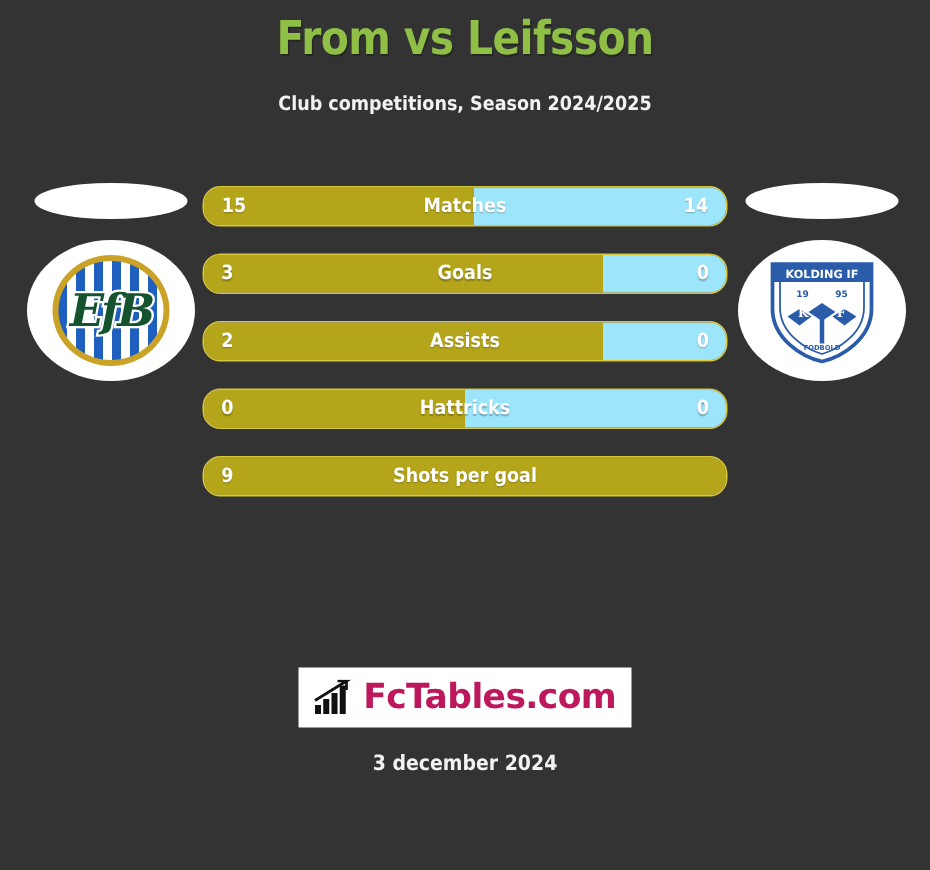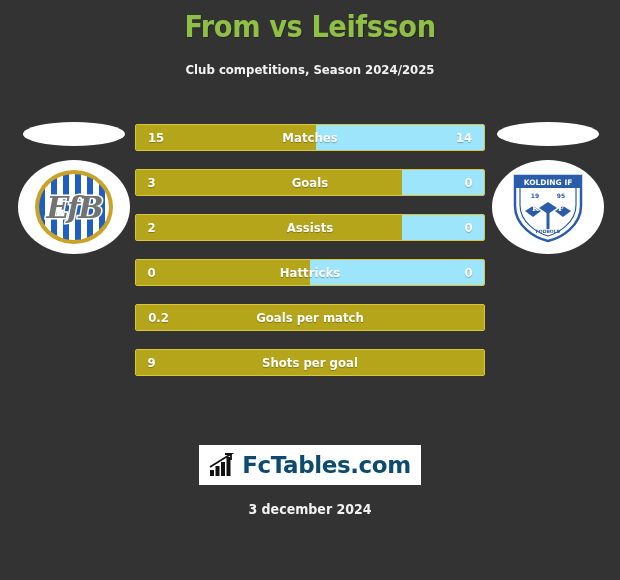--- a/index.html
+++ b/index.html
@@ -65,33 +65,33 @@
     border-radius: 50%;
     background: repeating-linear-gradient(90deg,
       #1f5fbf 0 6px, #ffffff 6px 12px);
     overflow: hidden;
   }
   .efb-mono {
     position: absolute; inset: 0;
     display: flex; align-items: center; justify-content: center;
     font-family: "DejaVu Serif", serif;
     font-size: 30px; font-weight: bold; font-style: italic;
-    color: #737373;
+    color: #14532d;
     -webkit-text-stroke: 3px #ffffff;
     paint-order: stroke fill;
     letter-spacing: -2px;
   }
 
   
   .bars { position: absolute; top: 124px; left: 135px; width: 350px; }
   .bar {
     position: relative;
     height: 27px;
     margin-bottom: 18px;
-    border-radius: 2px;
+    border-radius: 12px;
     overflow: hidden;
     border: 1px solid #d8c73a;
     background: #737373;
   }
   .bar-home {
     position: absolute; top: 0; left: 0; bottom: 0;
     background: #b5a51a;
   }
   .bar-away {
     position: absolute; top: 0; right: 0; bottom: 0;
@@ -121,21 +121,21 @@
   
   .fct-logo {
     position: absolute; top: 445px; left: 199px;
     width: 222px; height: 40px;
     background: #ffffff;
     display: flex; align-items: center; justify-content: center;
     gap: 7px;
   }
   .fct-text {
     font-family: "DejaVu Sans", sans-serif;
-    font-size: 23px; font-weight: bold; color: #0c4a6e;
+    font-size: 23px; font-weight: bold; color: #be185d;
     letter-spacing: -0.4px;
   }
   .date {
     position: absolute; top: 501px; left: 0; width: 620px;
     text-align: center;
     font-family: "DejaVu Sans", sans-serif;
     font-size: 14px; font-weight: bold; color: #f2f2f2;
     transform: scaleX(0.9);
   }
 </style>
@@ -208,25 +208,20 @@
       </div>
       <div class="bar">
         <div class="bar-home" style="width: 50%;"></div>
         <div class="bar-away" style="width: 50%;"></div>
         <div class="bar-val home">0</div>
         <div class="bar-val away">0</div>
         <div class="bar-label">Hattricks</div>
       </div>
       <div class="bar">
         <div class="bar-home" style="width: 100%;"></div>
-        <div class="bar-val home">0.2</div>
-        <div class="bar-label">Goals per match</div>
-      </div>
-      <div class="bar">
-        <div class="bar-home" style="width: 100%;"></div>
         <div class="bar-val home">9</div>
         <div class="bar-label">Shots per goal</div>
       </div>
     </div>
 
   <div class="fct-logo">
     <svg width="26" height="24" viewBox="0 0 26 24">
       <rect x="1" y="17" width="4" height="6" fill="#111111"></rect>
       <rect x="6.5" y="13" width="4" height="10" fill="#111111"></rect>
       <rect x="12" y="9" width="4" height="14" fill="#111111"></rect>

